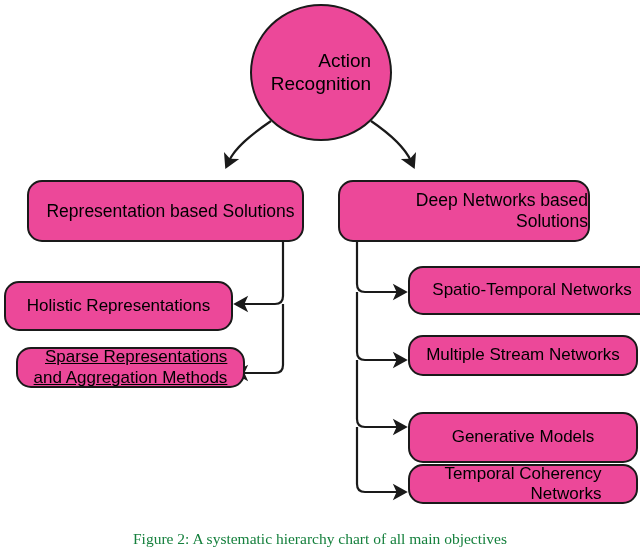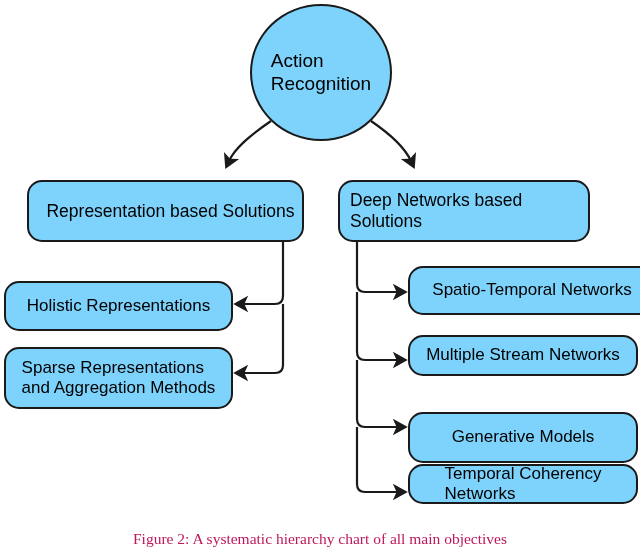--- a/index.html
+++ b/index.html
@@ -19,25 +19,25 @@
     position: absolute;
     left: 0;
     top: 0;
     width: 640px;
     height: 547px;
   }
   .node {
     position: absolute;
     box-sizing: border-box;
     border: 2.2px solid #1a1a1a;
-    background: #7dd3fc;
+    background: #ec4899;
     display: flex;
     align-items: center;
     justify-content: center;
-    text-align: left;
+    text-align: right;
     line-height: 1.18;
     color: #000000;
     z-index: 2;
   }
   .node-root {
     border-radius: 50%;
     font-size: 19px;
   }
   .node-box {
     border-radius: 15px;
@@ -46,21 +46,21 @@
   .node-box.level1 { font-size: 17.5px; padding-left: 10px; }
   .node-box.level2 { font-size: 17px; }
   .caption {
     position: absolute;
     left: 0;
     top: 530px;
     width: 640px;
     text-align: center;
     font-family: "Liberation Serif", serif;
     font-size: 15.5px;
-    color: #be185d;
+    color: #15803d;
     white-space: nowrap;
     overflow: hidden;
     height: 17px;
     z-index: 1;
   }
 </style>
 </head>
 <body>
 
 <svg id="diagram-canvas" viewBox="0 0 640 547" xmlns="http://www.w3.org/2000/svg">
@@ -100,21 +100,21 @@
 </div>
 
 <div class="node node-box level1" style="left:338px; top:180px; width:252px; height:62px;">
   <span style="white-space: pre-line;">Deep Networks based Solutions</span>
 </div>
 
 <div class="node node-box level2" style="left:4px; top:281px; width:229px; height:50px;">
   <span style="white-space: pre-line;">Holistic Representations</span>
 </div>
 
-<div class="node node-box level2" style="left:4px; top:347px; width:229px; height:62px;">
+<div class="node node-box level2" style="left:16px; top:347px; width:229px; height:41px;text-decoration:underline;">
   <span style="white-space: pre-line;">Sparse Representations
 and Aggregation Methods</span>
 </div>
 
 <div class="node node-box level2" style="left:408px; top:266px; width:248px; height:49px;">
   <span style="white-space: pre-line;">Spatio-Temporal Networks</span>
 </div>
 
 <div class="node node-box level2" style="left:408px; top:335px; width:230px; height:41px;">
   <span style="white-space: pre-line;">Multiple Stream Networks</span>

